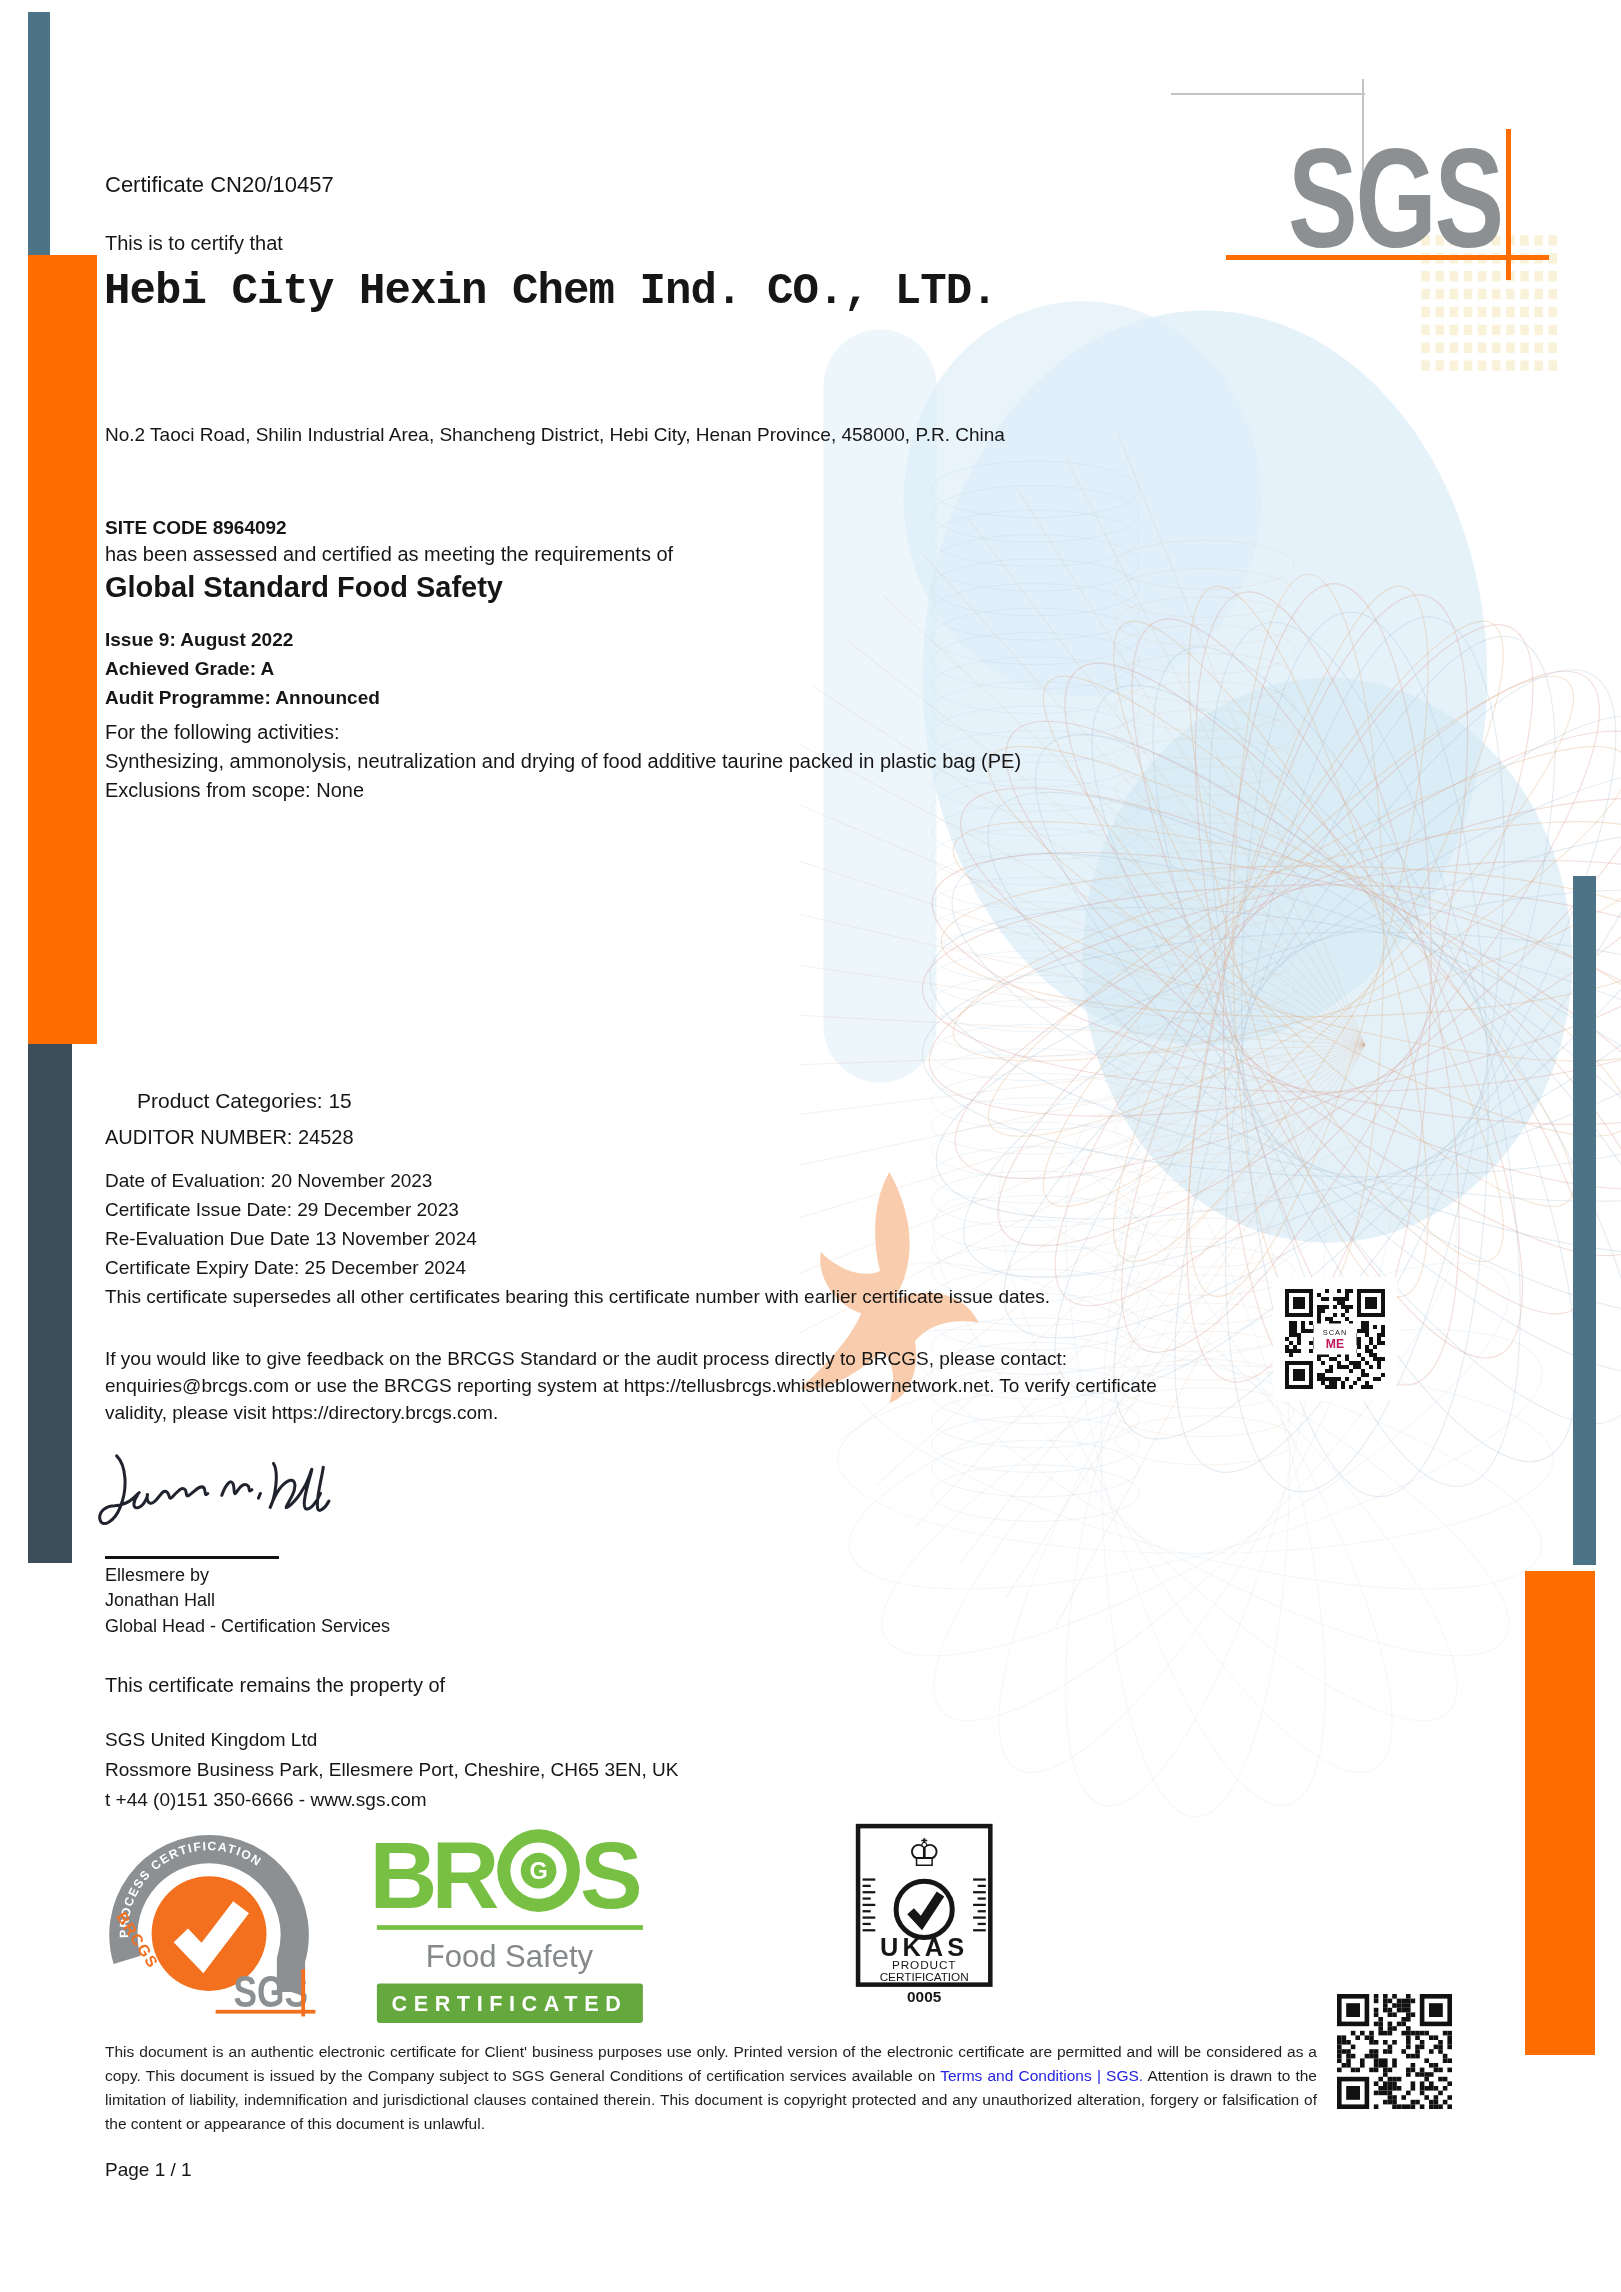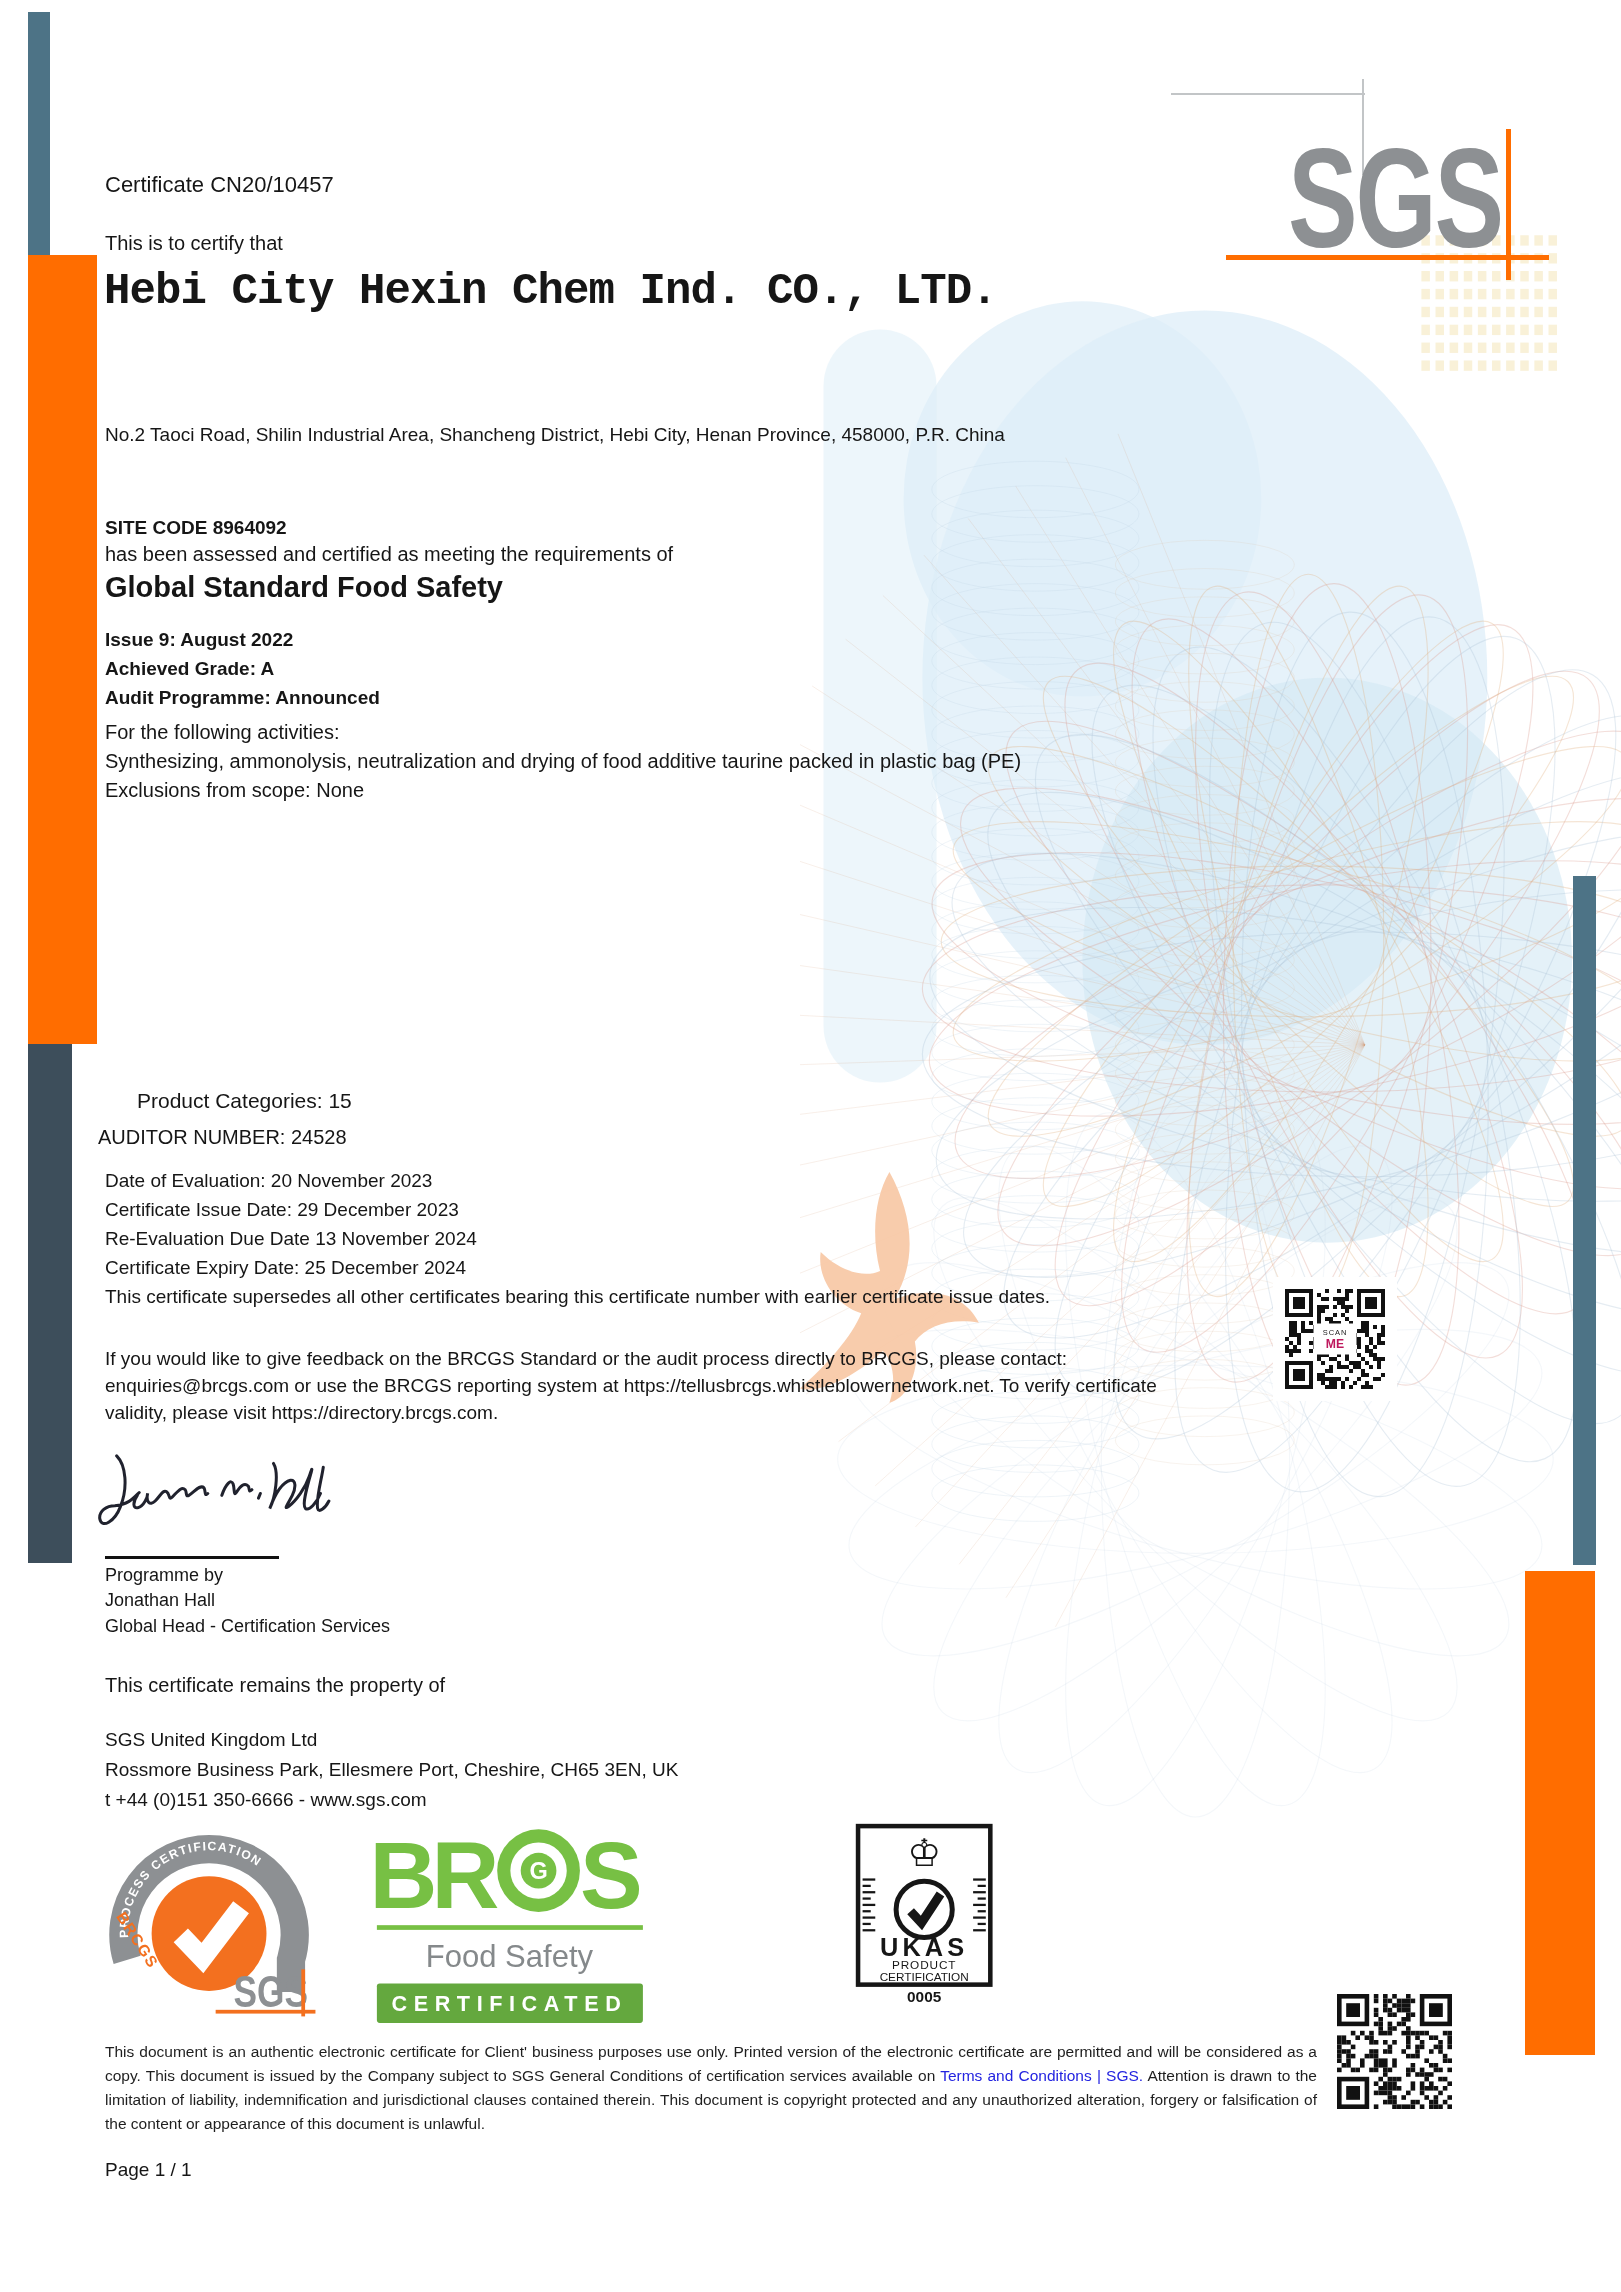--- a/index.html
+++ b/index.html
@@ -306,21 +306,21 @@
     <div>Achieved Grade: A</div>
     <div>Audit Programme: Announced</div>
   </div>
   <div class="txt t21 lines30" style="left:105px;top:718px;">
     <div>For the following activities:</div>
     <div>Synthesizing, ammonolysis, neutralization and drying of food additive taurine packed in plastic bag (PE)</div>
     <div>Exclusions from scope: None</div>
   </div>
 
   <div class="txt" style="left:105px;top:1089px;font-size:21px;margin-left:32px;">Product Categories: 15</div>
-  <div class="txt t21" style="left:98px;top:1126px;">AUDITOR NUMBER: 24528</div>
+  <div class="txt t21" style="left:105px;top:1126px;">AUDITOR NUMBER: 24528</div>
   <div class="txt t20 lines30" style="left:105px;top:1166px;">
     <div>Date of Evaluation: 20 November 2023</div>
     <div>Certificate Issue Date: 29 December 2023</div>
     <div>Re-Evaluation Due Date 13 November 2024</div>
     <div>Certificate Expiry Date: 25 December 2024</div>
     <div>This certificate supersedes all other certificates bearing this certificate number with earlier certificate issue dates.</div>
   </div>
 
   <div class="txt" id="feedback" style="left:105px;top:1345px;">
     <p>If you would like to give feedback on the BRCGS Standard or the audit process directly to BRCGS, please contact:</p>
@@ -333,21 +333,21 @@
              M46 60 C41 67 41 75 47 73 C53 71 57 62 57 58 C55 66 59 72 65 66 C71 60 73 54 77 56
              C81 58 79 66 83 62 C89 56 93 50 97 54 C99 57 97 62 101 60 C107 56 113 48 117 52 C119 55 117 62 121 58
              M136 60 C140 48 146 42 148 48 C150 54 148 62 152 56 C156 50 160 46 164 50 C166 53 164 58 168 54
              M175 63 L177 58
              M191 26 C197 36 193 62 187 74 C193 58 201 46 209 44 C215 43 215 52 211 60 C207 68 201 76 207 72
              C215 66 225 52 229 40 C231 34 233 28 231 36 C227 50 221 70 225 74 C229 77 237 68 241 58
              M244 30 C242 44 236 64 238 74 C239 79 246 74 250 66" stroke="#20222e" stroke-width="3.2" fill="none" stroke-linecap="round"></path>
   </svg>
   <div class="bar" style="left:105px;top:1556px;width:174px;height:2.8px;background:#111;"></div>
   <div class="txt" id="sig-block" style="left:105px;top:1563px;">
-    <div>Programme by</div>
+    <div>Ellesmere by</div>
     <div>Jonathan Hall</div>
     <div>Global Head - Certification Services</div>
   </div>
 
   <div class="txt t21" style="left:105px;top:1674px;">This certificate remains the property of</div>
   <div class="txt" id="issuer-block" style="left:105px;top:1725px;">
     <div>SGS United Kingdom Ltd</div>
     <div>Rossmore Business Park, Ellesmere Port, Cheshire, CH65 3EN, UK</div>
     <div>t +44 (0)151 350-6666 - www.sgs.com</div>
   </div>

